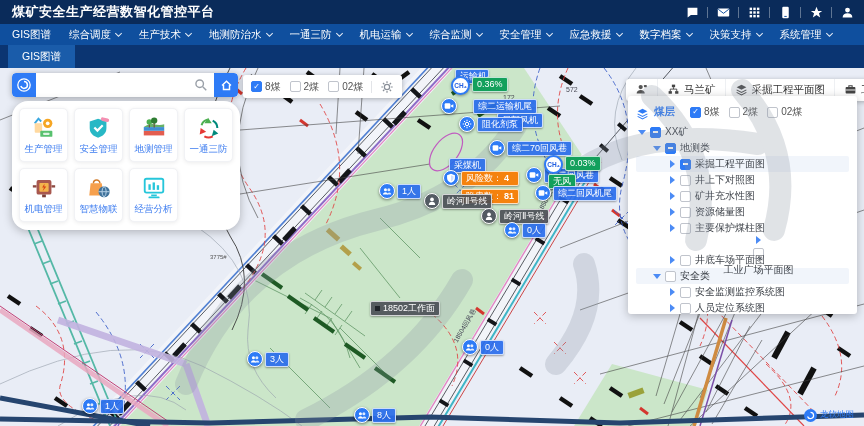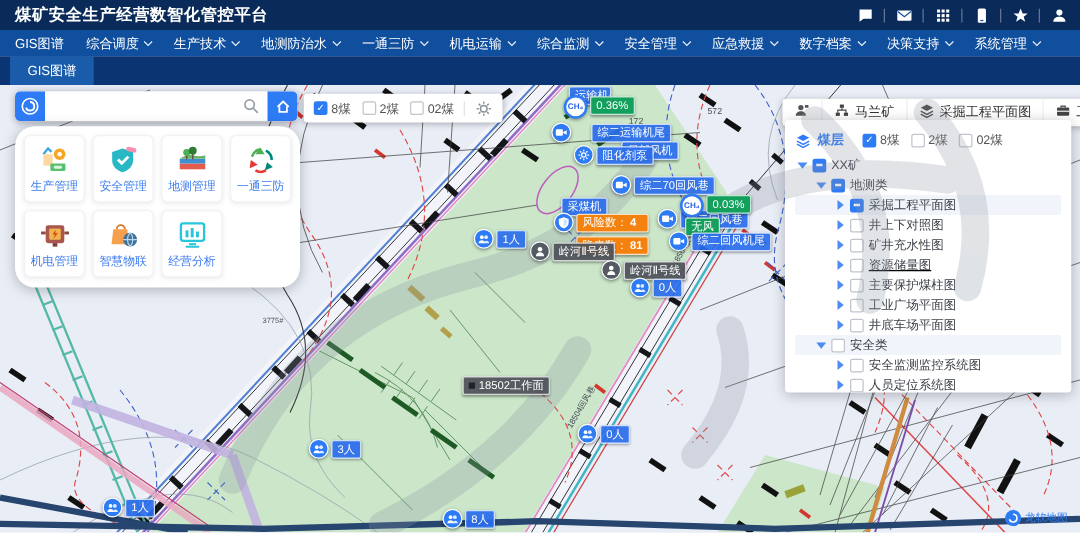--- a/index.html
+++ b/index.html
@@ -662,35 +662,35 @@
             <span class="cb"></span>
             <span class="tlabel">井上下对照图</span>
           </div>
           <div class="trow" style="padding-left: 32px;">
             <span class="caretbox">
               <span class="caret-right"></span>
             </span>
             <span class="cb"></span>
             <span class="tlabel">矿井充水性图</span>
           </div>
-          <div class="trow" style="padding-left: 32px; text-decoration: underline;">
+          <div class="trow" style="padding-left: 32px;">
             <span class="caretbox">
               <span class="caret-right"></span>
             </span>
             <span class="cb"></span>
             <span class="tlabel">资源储量图</span>
           </div>
           <div class="trow" style="padding-left: 32px;">
             <span class="caretbox">
               <span class="caret-right"></span>
             </span>
             <span class="cb"></span>
             <span class="tlabel">主要保护煤柱图</span>
           </div>
-          <div class="trow" style="padding-left: 32px;">
+          <div class="trow" style="padding-left: 32px; flex-direction: column;">
             <span class="caretbox">
               <span class="caret-right"></span>
             </span>
             <span class="cb"></span>
             <span class="tlabel">工业广场平面图</span>
           </div>
           <div class="trow" style="padding-left: 32px;">
             <span class="caretbox">
               <span class="caret-right"></span>
             </span>
@@ -781,21 +781,21 @@
           </span>
           <span class="tag tag-blue">综二回风巷</span>
         </div>
         <div class="mk" style="left: 544px; top: 87px;">
           <span class="ch4c">CH₄</span>
           <span class="tag tag-green">0.03%</span>
         </div>
         <div class="mk" style="left: 548px; top: 105px;">
           <span class="tag tag-green">无风</span>
         </div>
-        <div class="mk" style="left: 535px; top: 117px; font-family: Liberation Mono, monospace;">
+        <div class="mk" style="left: 535px; top: 117px;">
           <span class="mc">
             <svg viewBox="0 0 15 14">
               <rect x="1" y="3" width="8.5" height="8" rx="1.5" fill="#fff"></rect>
               <path d="M9.8 6.5l4.2-2.3v5.6L9.8 7.5z" fill="#fff"></path>
             </svg>
           </span>
           <span class="tag tag-blue">综二回风机尾</span>
         </div>
         <div class="mk" style="left: 449px; top: 89px;">
           <span class="tag tag-blue">采煤机</span>

